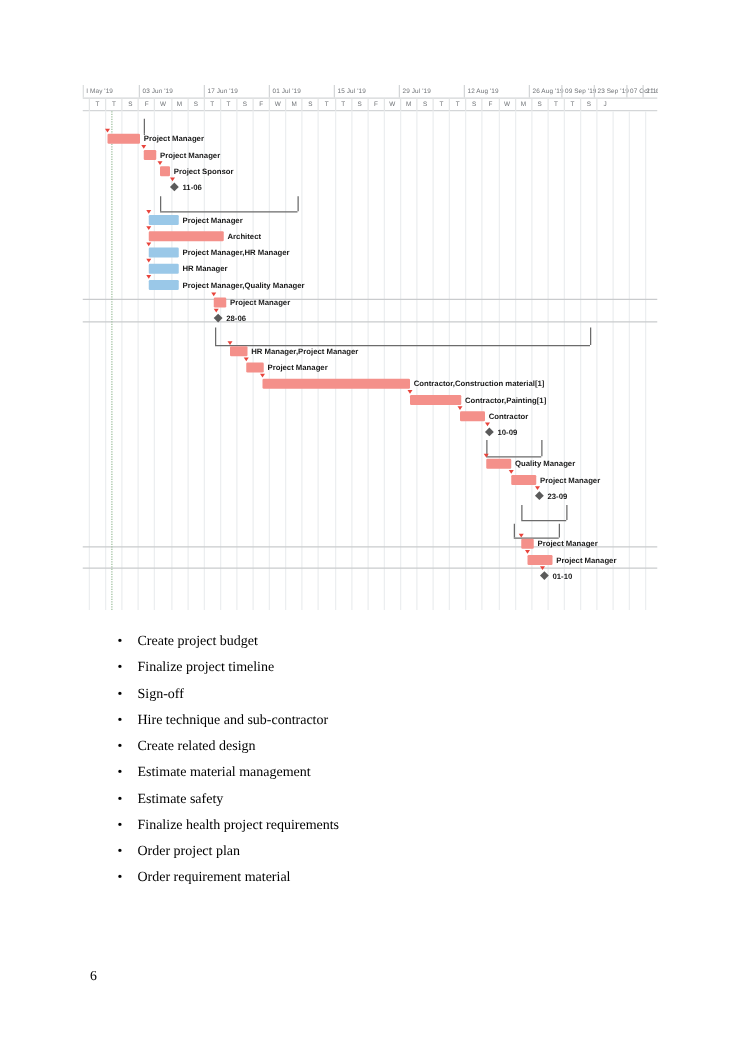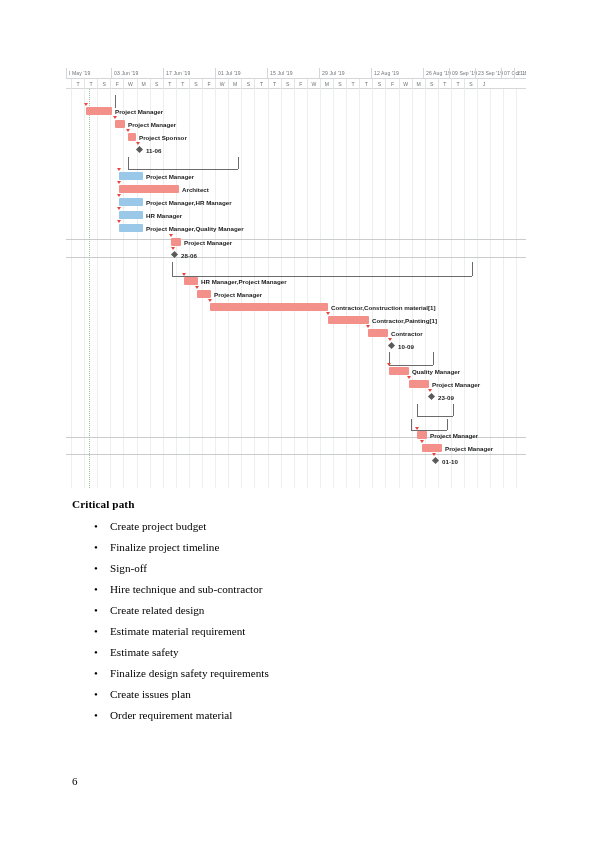--- a/index.html
+++ b/index.html
@@ -320,28 +320,27 @@
       <div class="lbl" style="left: 379px; top: 355.5px;">Project Manager</div>
       <div class="arrow" style="left: 354px; top: 351px;"></div>
       <div class="ms" style="left: 367px; top: 369px;"></div>
       <div class="lbl" style="left: 376px; top: 369px;">01-10</div>
       <div class="arrow" style="left: 366px; top: 364px;"></div>
     </div>
 
 </div>
 
 <div id="doc">
-  <h2 class="sec">Critical path</h2>
   <ul class="blist" id="bullets">
       <li><span class="bul">•</span><span>Create project budget</span></li>
       <li><span class="bul">•</span><span>Finalize project timeline</span></li>
       <li><span class="bul">•</span><span>Sign-off</span></li>
       <li><span class="bul">•</span><span>Hire technique and sub-contractor</span></li>
       <li><span class="bul">•</span><span>Create related design</span></li>
-      <li><span class="bul">•</span><span>Estimate material requirement</span></li>
+      <li><span class="bul">•</span><span>Estimate material management</span></li>
       <li><span class="bul">•</span><span>Estimate safety</span></li>
-      <li><span class="bul">•</span><span>Finalize design safety requirements</span></li>
-      <li><span class="bul">•</span><span>Create issues plan</span></li>
+      <li><span class="bul">•</span><span>Finalize health project requirements</span></li>
+      <li><span class="bul">•</span><span>Order project plan</span></li>
       <li><span class="bul">•</span><span>Order requirement material</span></li>
     </ul>
 </div>
 
 <div id="pageno">6</div>
 
 </body></html>

